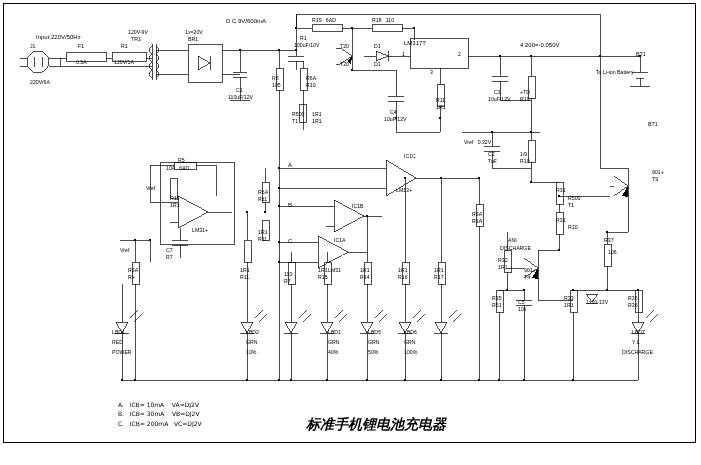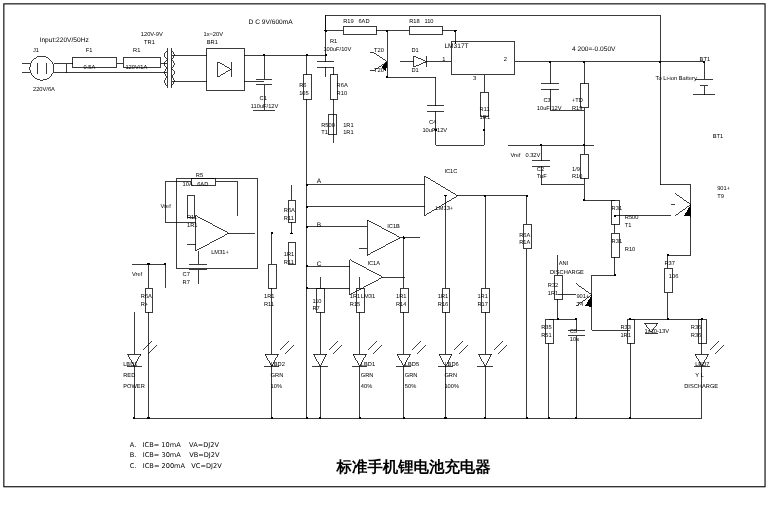--- a/index.html
+++ b/index.html
@@ -582,15 +582,15 @@
       <div class="lbl" style="left: 404px; top: 330px; font-size: 5.2px;">LBD6</div>
       <div class="lbl" style="left: 404px; top: 340px; font-size: 5.2px;">GRN</div>
       <div class="lbl" style="left: 404px; top: 350px; font-size: 5.2px;">100%</div>
       <div class="lbl" style="left: 632px; top: 330px; font-size: 5.2px;">LBD7</div>
       <div class="lbl" style="left: 632px; top: 340px; font-size: 5.2px;">Y L</div>
       <div class="lbl" style="left: 622px; top: 350px; font-size: 5.2px;">DISCHARGE</div>
     </div>
 
   <div class="legend" style="left: 118px; top: 400px;"><div>A.   ICB= 10mA    VA=DJ2V</div><div>B.   ICB= 30mA    VB=DJ2V</div><div>C.   ICB= 200mA   VC=DJ2V</div></div>
 
-  <div class="title-cn" style="left:306px; top:416px;">标准手机锂电池充电器</div>
+  <div class="title-cn" style="left:306px; top:416px;font-style:italic;">标准手机锂电池充电器</div>
 
 </div>
 
 </body></html>

